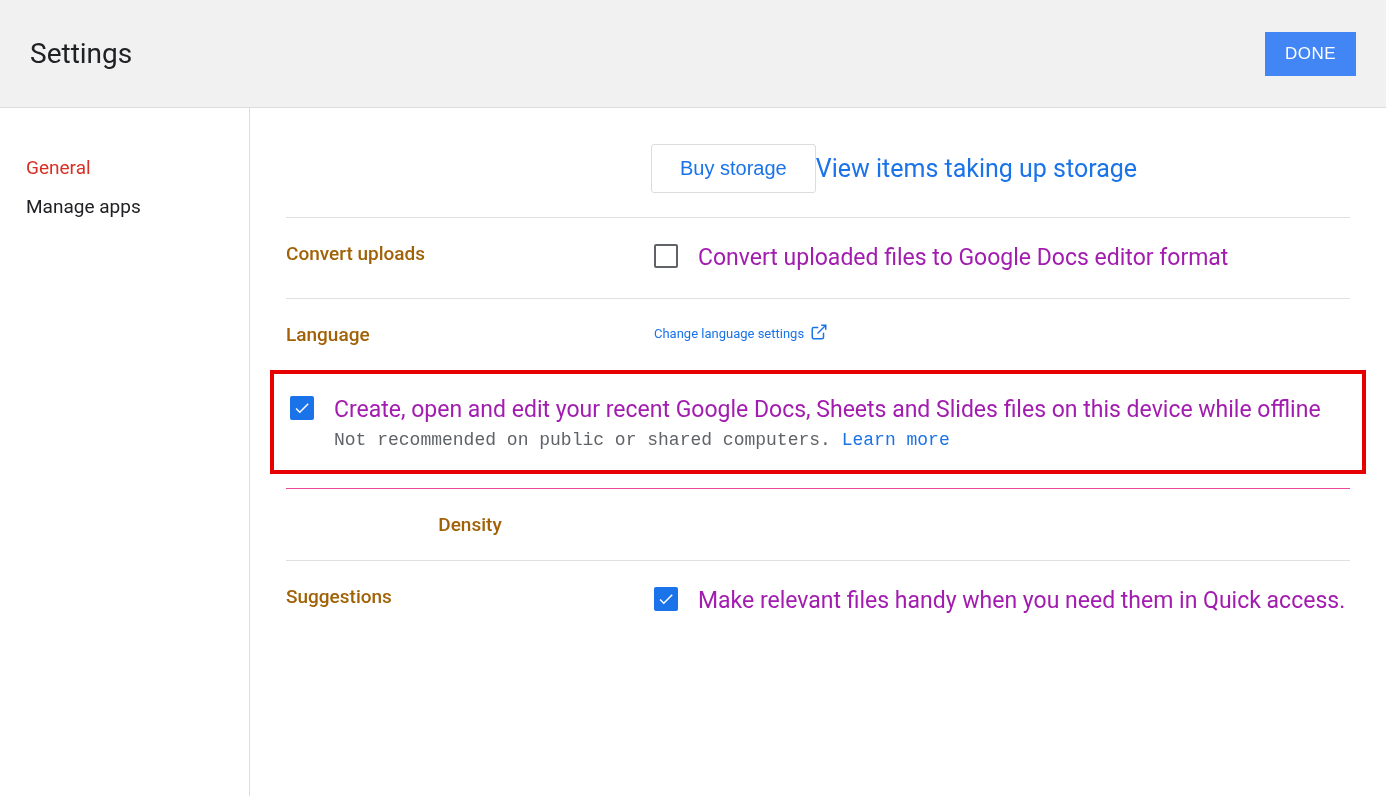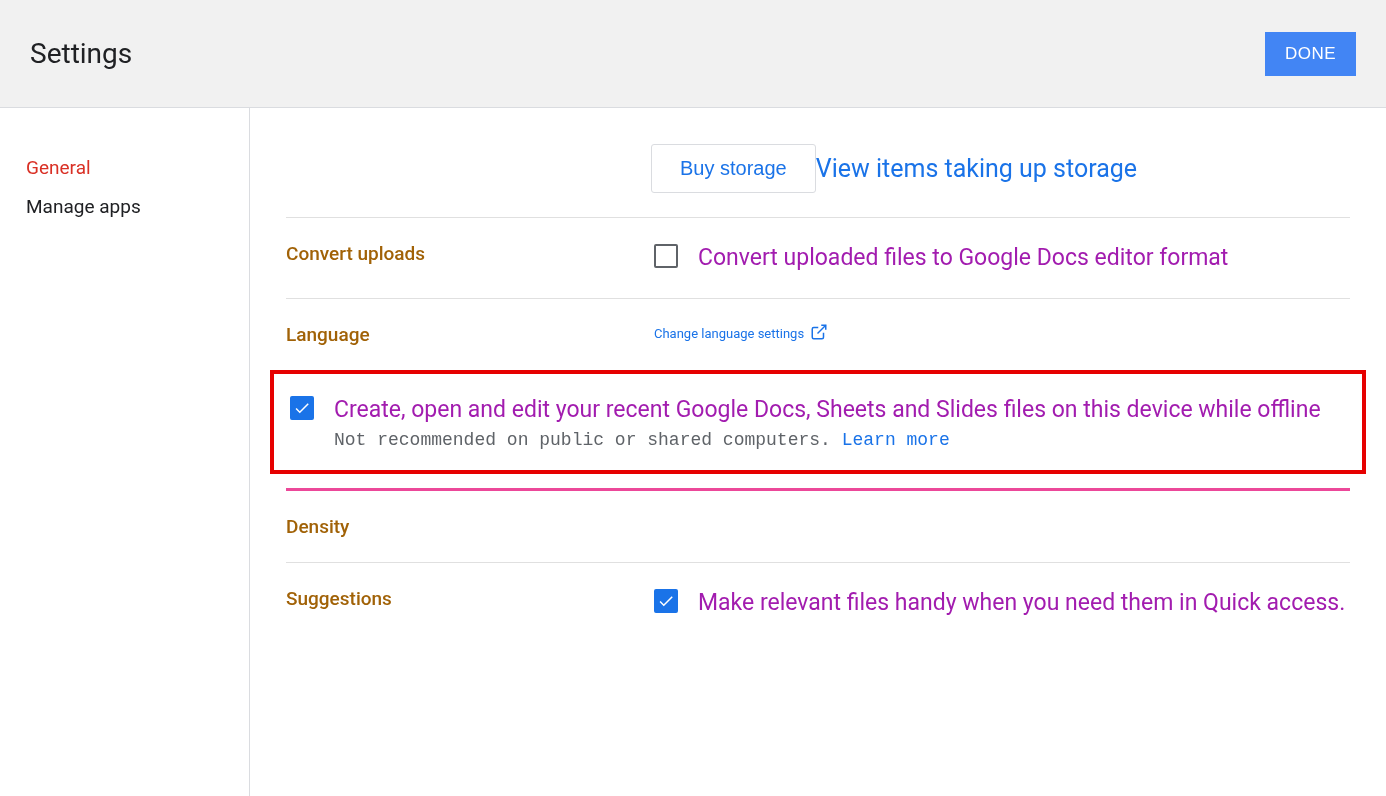--- a/index.html
+++ b/index.html
@@ -157,22 +157,23 @@
     .offline-highlight {
       border: 4px solid #e60000;
       margin: 0 -16px;
       padding: 20px 16px;
     }
     .offline-highlight .section {
       border-top: none;
       padding: 0;
     }
     .divider-before-density {
-      border-top: 3px solid #ec4899;
+      border-top: 1px solid #ec4899;
       margin-top: 14px;
+      text-align: center;
     }
     .density-select {
       display: flex;
       align-items: center;
       justify-content: space-between;
       width: 240px;
       border-bottom: 1px solid #bdbdbd;
       padding: 4px 8px;
       margin-left: 128px;
       font-size: 19px;

